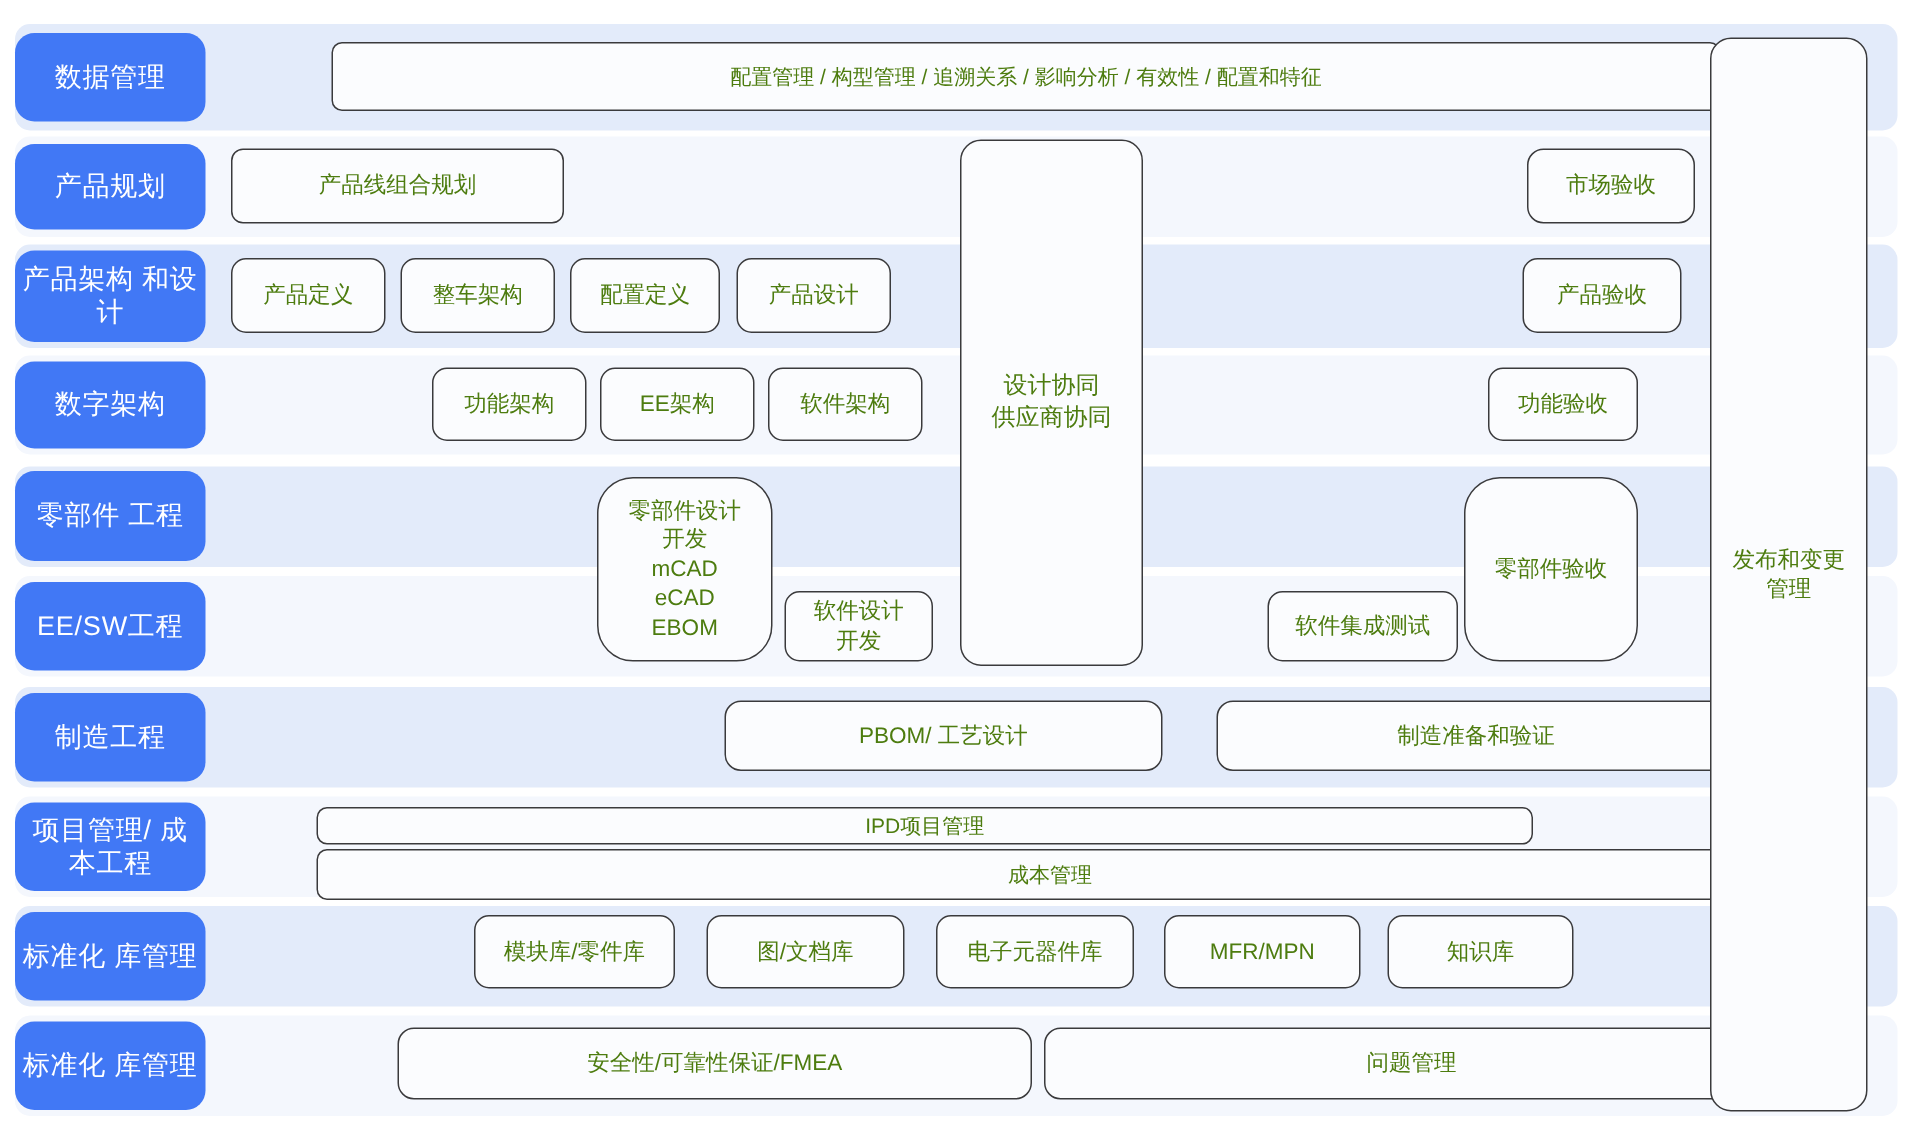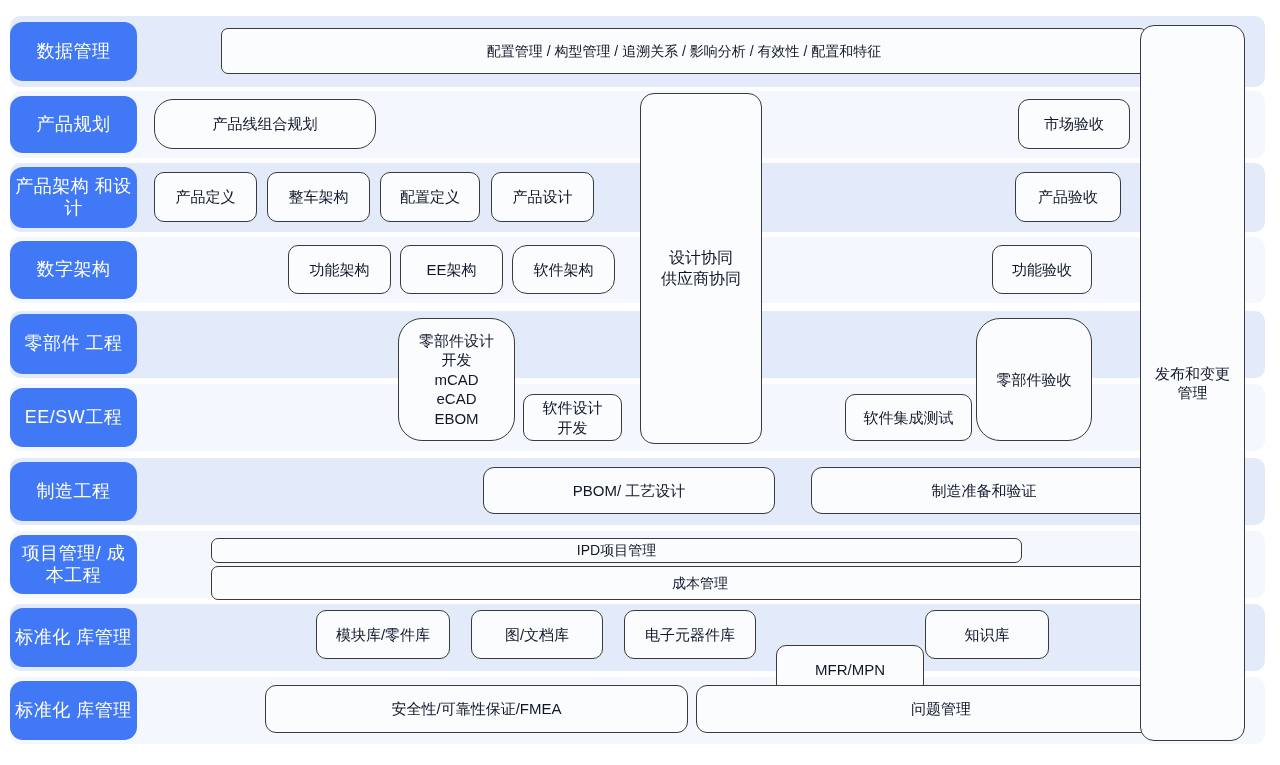--- a/index.html
+++ b/index.html
@@ -45,21 +45,21 @@
   .node{
     position:absolute;
     box-sizing:border-box;
     background:#fbfcfe;
     border:1.6px solid #3a3a3c;
     border-radius:10px;
     display:flex;
     align-items:center;
     justify-content:center;
     text-align:center;
-    color:#0f172a;
+    color:#4d7c0f;
     font-size:15px;
     line-height:1.3;
     white-space:pre-line;
     padding:2px 6px;
   }
   .node.wide-bar{border-radius:7px;font-size:14px;}
   .node.tall{border-radius:24px;}
   .node.vbig{border-radius:14px;font-size:16px;}
   .node.ghost{
     background:#fdfdff;
@@ -115,32 +115,32 @@
 库管理</span>
     </div>
   <div class="lane-label" style="top: 681px; height: 59px; background: rgb(65, 120, 245);">
       <span>标准化
 库管理</span>
     </div>
 
   <div class="node ghost" style="left:1140px;top:28px;width:65px;height:46px;border-radius:9px;"></div>
   <div class="node wide-bar" style="left:221px;top:28px;width:926px;height:46px;">配置管理 / 构型管理 / 追溯关系 / 影响分析 / 有效性 / 配置和特征</div>
 
-  <div class="node" style="left:154px;top:99px;width:222px;height:50px;border-radius:19px;">产品线组合规划</div>
+  <div class="node" style="left:154px;top:99px;width:222px;height:50px;border-radius:8px;">产品线组合规划</div>
   <div class="node" style="left:1018px;top:99px;width:112px;height:50px;border-radius:11px;">市场验收</div>
 
   <div class="node" style="left:154px;top:172px;width:103px;height:50px;">产品定义</div>
   <div class="node" style="left:267px;top:172px;width:103px;height:50px;">整车架构</div>
   <div class="node" style="left:380px;top:172px;width:100px;height:50px;">配置定义</div>
   <div class="node" style="left:491px;top:172px;width:103px;height:50px;">产品设计</div>
   <div class="node" style="left:1015px;top:172px;width:106px;height:50px;">产品验收</div>
 
   <div class="node" style="left:288px;top:245px;width:103px;height:49px;">功能架构</div>
   <div class="node" style="left:400px;top:245px;width:103px;height:49px;">EE架构</div>
-  <div class="node" style="left:512px;top:245px;width:103px;height:49px;border-radius:15px;">软件架构</div>
+  <div class="node" style="left:512px;top:245px;width:103px;height:49px;">软件架构</div>
   <div class="node" style="left:992px;top:245px;width:100px;height:49px;">功能验收</div>
 
   <div class="node vbig" style="left:640px;top:93px;width:122px;height:351px;">设计协同
 供应商协同</div>
 
   <div class="node tall" style="left:398px;top:318px;width:117px;height:123px;">零部件设计
 开发
 mCAD
 eCAD
 EBOM</div>
@@ -154,21 +154,21 @@
   <div class="node" style="left:483px;top:467px;width:292px;height:47px;border-radius:11px;">PBOM/ 工艺设计</div>
   <div class="node" style="left:811px;top:467px;width:346px;height:47px;border-radius:11px;">制造准备和验证</div>
 
   <div class="node ghost" style="left:1130px;top:566px;width:68px;height:25px;border-radius:7px;"></div>
   <div class="node wide-bar" style="left:211px;top:538px;width:811px;height:25px;">IPD项目管理</div>
   <div class="node wide-bar" style="left:211px;top:566px;width:978px;height:34px;">成本管理</div>
 
   <div class="node" style="left:316px;top:610px;width:134px;height:49px;">模块库/零件库</div>
   <div class="node" style="left:471px;top:610px;width:132px;height:49px;">图/文档库</div>
   <div class="node" style="left:624px;top:610px;width:132px;height:49px;">电子元器件库</div>
-  <div class="node" style="left:776px;top:610px;width:148px;height:49px;margin-top:35px;">MFR/MPN</div>
+  <div class="node" style="left:776px;top:610px;width:131px;height:49px;">MFR/MPN</div>
   <div class="node" style="left:925px;top:610px;width:124px;height:49px;">知识库</div>
 
   <div class="node ghost" style="left:1130px;top:685px;width:62px;height:48px;border-radius:9px;"></div>
   <div class="node" style="left:265px;top:685px;width:423px;height:48px;border-radius:11px;">安全性/可靠性保证/FMEA</div>
   <div class="node" style="left:696px;top:685px;width:490px;height:48px;border-radius:11px;">问题管理</div>
 
   <div class="node vbig" style="left:1140px;top:25px;width:105px;height:716px;font-size:15px;">发布和变更
 管理</div>
 
 </div>

